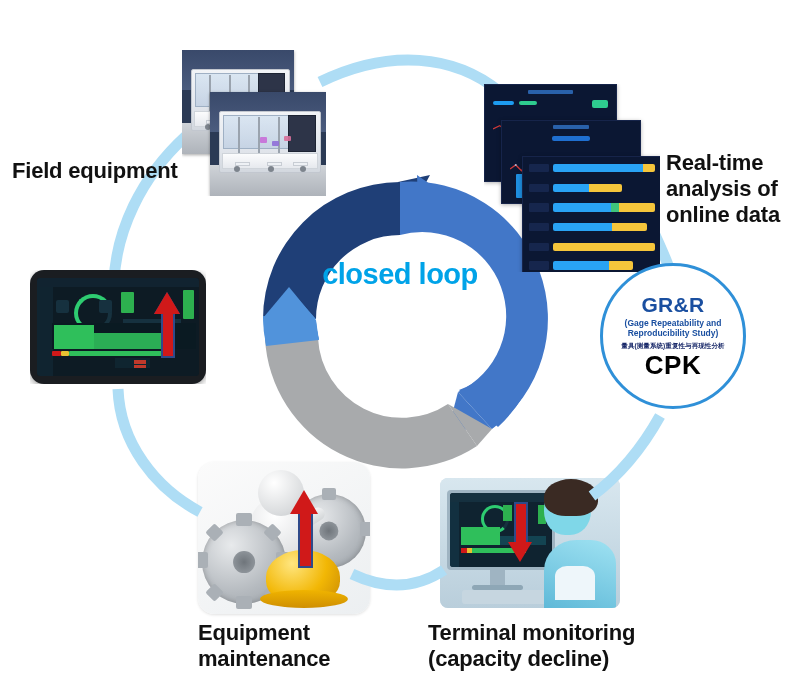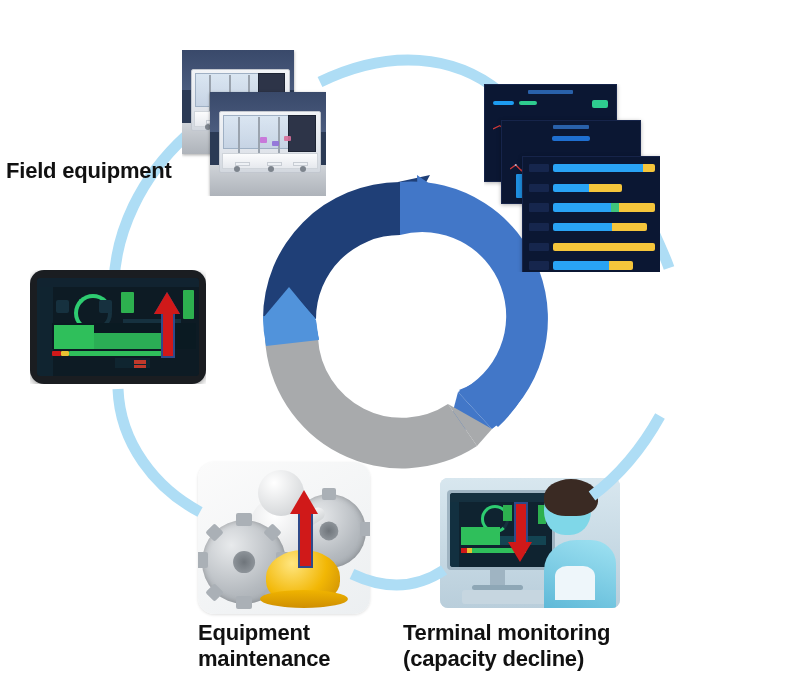--- a/index.html
+++ b/index.html
@@ -210,20 +210,21 @@
         A 84 84 0 0 1 316 322
         Z"></path>
       <path fill="#5193DB" d="
         M 289 287 L 263 318 L 266 346 L 319 340 L 316 320 Z"></path>
     </g>
 
     <circle cx="400" cy="319" r="83" fill="#ffffff"></circle>
   </svg>
 
   <div id="center-text">
+    <div>closed loop</div>
   </div>
 
   <div class="card" style="left:182px;top:50px;width:144px;height:146px;">
     <div class="feq" style="left:0;top:0;width:112px;height:104px;">
       <div class="sky"></div>
         <div class="floor"></div>
       <div class="mach">
         <div class="glass"></div>
         <div class="inner"></div>
         <div class="post" style="left:18%"></div>
@@ -438,25 +439,34 @@
     <div class="head"></div>
     <div class="hair"></div>
 
     <div class="red-arrow" style="left:68px;top:24px;width:24px;height:60px;">
       <div class="shaft" style="left:6px;top:0;width:10px;height:42px;border-bottom:none;"></div>
       <div class="tip" style="left:0;top:40px;border-left:12px solid transparent;
            border-right:12px solid transparent;border-top:20px solid #d01919;"></div>
     </div>
   </div>
 
-
-  <div class="label" style="left:6px;top:158px;font-size:22px;">Field equipment</div>
-
-
-
-  <div class="label" style="left:403px;top:620px;font-size:22px;">Terminal monitoring
+  <div id="grr-circle">
+    <div class="t1">GR&amp;R</div>
+    <div class="t2">(Gage Repeatability and Reproducibility Study)</div>
+    <div class="t3">量具(测量系统)重复性与再现性分析</div>
+    <div class="t4">CPK</div>
+  </div>
+
+  <div class="label" style="left:12px;top:158px;font-size:22px;">Field equipment</div>
+
+  <div class="label" style="left:666px;top:150px;font-size:22px;text-align:left;">Real-time
+analysis of
+online data</div>
+
+
+  <div class="label" style="left:428px;top:620px;font-size:22px;">Terminal monitoring
 (capacity decline)</div>
 
   <div class="label" style="left:198px;top:620px;font-size:22px;">Equipment
 maintenance</div>
 
 
 </div>
 
 </body></html>

